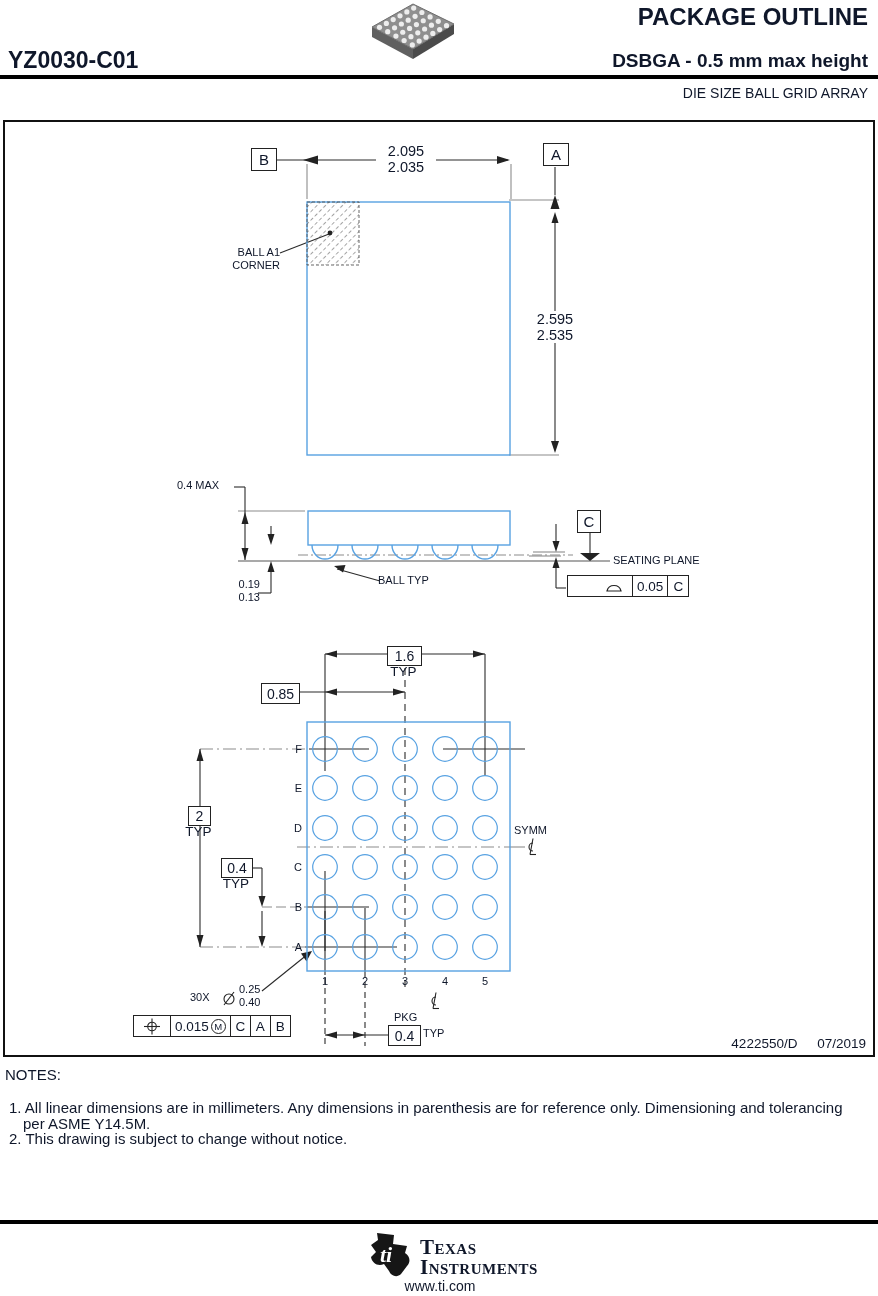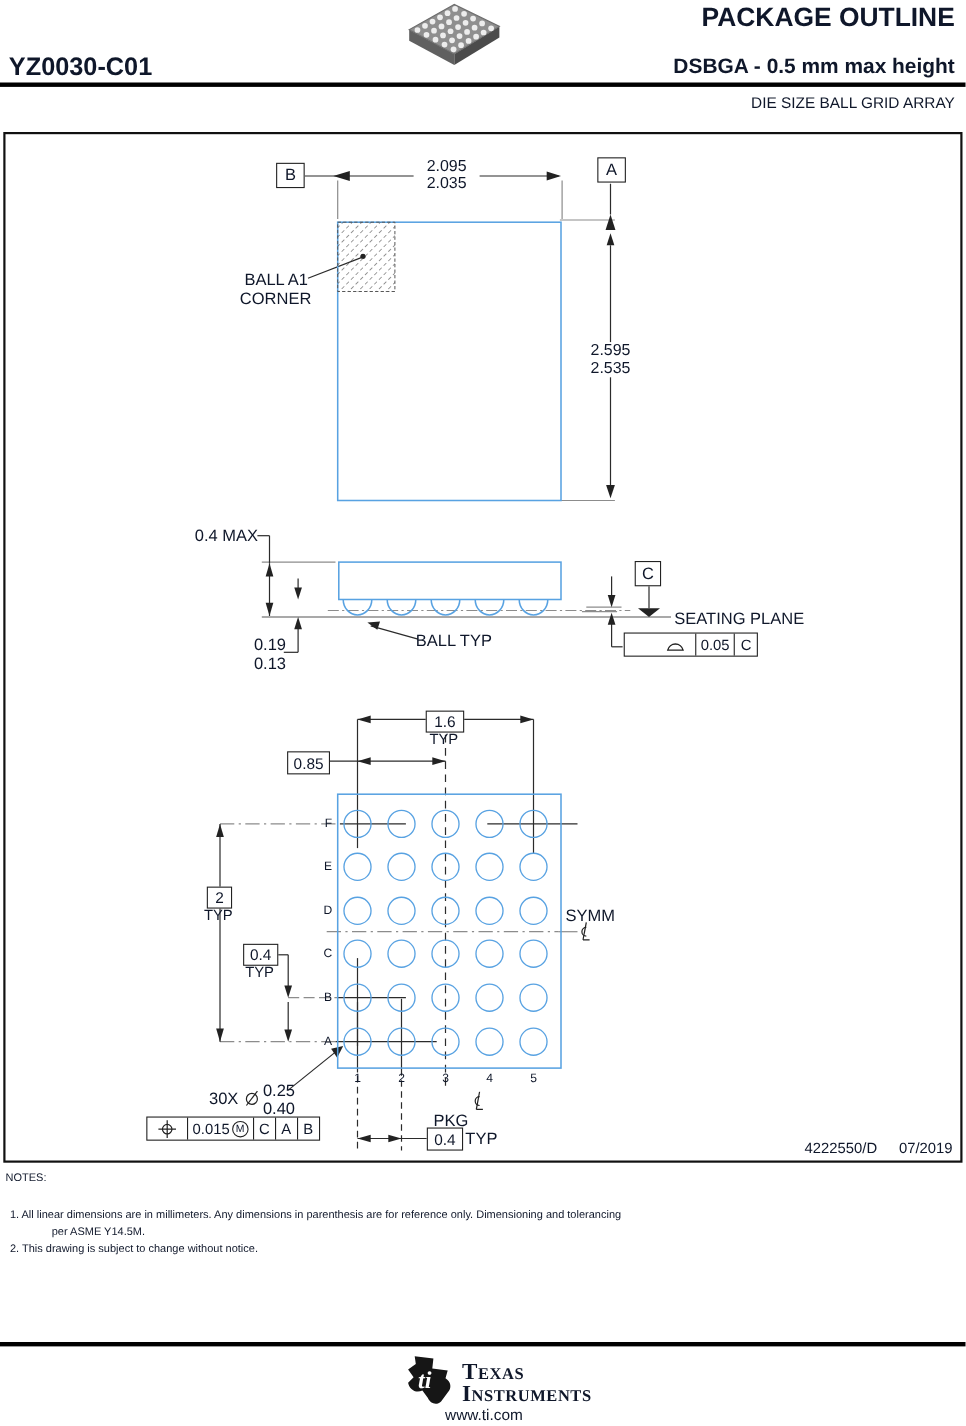--- a/index.html
+++ b/index.html
@@ -1,19 +1,19 @@
 <!DOCTYPE html>
 <html><head>
 <meta charset="utf-8">
 <style>
   html,body { margin:0; padding:0; background:#fff; }
   .page { position:relative; width:878px; height:1296px; background:#fff; overflow:hidden;
           font-family:"Liberation Sans", sans-serif; color:#0f172a; }
   .abs { position:absolute; }
-  .lbl { position:absolute; white-space:nowrap; font-size:15px; line-height:1.15; }
+  .lbl { position:absolute; white-space:nowrap; font-size:11px; line-height:1.15; }
   .dim2 { position:absolute; text-align:center; background:#fff; line-height:1.12;
           font-size:14.5px; white-space:nowrap; padding:0 2px; }
   .boxed { position:absolute; border:1.3px solid #222; background:#fff; font-size:14px;
            display:flex; align-items:center; justify-content:center; white-space:nowrap; }
   .typ { position:absolute; font-size:13.5px; text-align:center; white-space:nowrap; }
   .datum { position:absolute; border:1.4px solid #222; background:#fff; width:24px; height:21px;
            font-size:15px; display:flex; align-items:center; justify-content:center; }
   .fcf { position:absolute; display:flex; border:1.2px solid #222; background:#fff; height:20px; align-items:stretch; }
   .fcf .cell { display:flex; align-items:center; justify-content:center; border-left:1.2px solid #222;
                padding:0 4px; font-size:13.5px; }
@@ -23,21 +23,21 @@
   .rowlbl { position:absolute; font-size:11px; width:14px; text-align:right; }
   .collbl { position:absolute; font-size:11px; width:14px; text-align:center; }
   .hdr-title { position:absolute; right:10px; top:3px; font-size:24px; font-weight:bold; }
   .hdr-part  { position:absolute; left:8px; top:47px; font-size:23px; font-weight:bold; }
   .hdr-pkg   { position:absolute; right:10px; top:50px; font-size:19px; font-weight:bold; }
   .hdr-sub   { position:absolute; right:10px; top:85px; font-size:14px; }
   .rule { position:absolute; left:0; width:878px; background:#000; }
   .frame { position:absolute; left:3px; top:120px; width:868px; height:933px; border:2px solid #111; }
   .docnum { position:absolute; left:560px; top:1036px; width:306px; text-align:right; font-size:13.5px; }
   .docnum span { margin-left:16px; }
-  .notes { font-size:10px; }
+  .notes { font-size:15px; }
   .brand { font-family:"Liberation Serif", serif; font-variant:small-caps; font-weight:bold;
            position:absolute; font-size:21px; letter-spacing:0.5px; line-height:1; }
   svg.symline { position:absolute; }
 </style>
 </head>
 <body>
 
 <div class="page">
 
   <div class="hdr-title">PACKAGE OUTLINE</div>
@@ -327,21 +327,21 @@
   <div class="boxed" style="left:388px; top:1025px; width:31px; height:19px;">0.4</div>
   <div class="lbl" style="left:423px; top:1027px;">TYP</div>
 
   <div class="docnum">
     <span style="margin-left:0;">4222550/D</span>
     <span>07/2019</span>
   </div>
 
   <div class="lbl notes" style="left:5px; top:1066px;">NOTES:</div>
   <div class="lbl notes" style="left:9px; top:1099px;">1. All linear dimensions are in millimeters. Any dimensions in parenthesis are for reference only. Dimensioning and tolerancing</div>
-  <div class="lbl notes" style="left:23px; top:1115px;margin-left:24px;">per ASME Y14.5M.</div>
+  <div class="lbl notes" style="left:23px; top:1115px;">per ASME Y14.5M.</div>
   <div class="lbl notes" style="left:9px; top:1130px;">2. This drawing is subject to change without notice.</div>
 
   <div class="rule" style="top:1220px; height:4px;"></div>
 
   <svg class="abs" style="left:362px; top:1231px;" width="50" height="48">
     <path d="M15,2 L32,4 L31,13 L45,15 L43,22 C48,25 49,31 45,35 L39,43 C35,47 29,45 27,40 L22,33 C16,36 10,32 9,26 L14,21 L9,14 L16,9 Z" fill="#161616"></path>
     <text x="18" y="31" font-family="Liberation Serif, serif" font-style="italic" font-weight="bold" font-size="22" fill="#ffffff">ti</text>
   </svg>
   <div class="brand" style="left:420px; top:1237px;">Texas</div>
   <div class="brand" style="left:420px; top:1257px;">Instruments</div>

